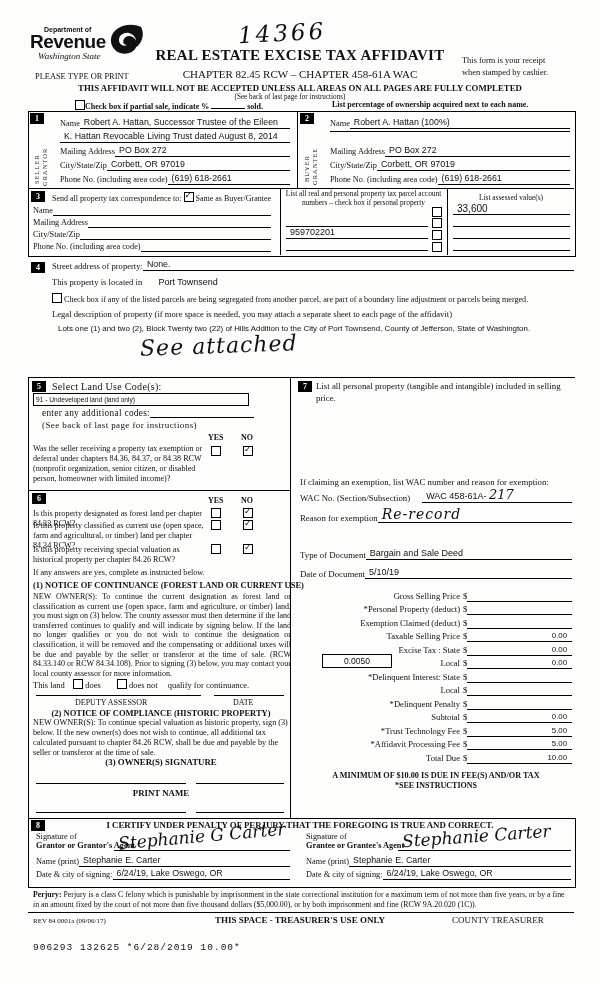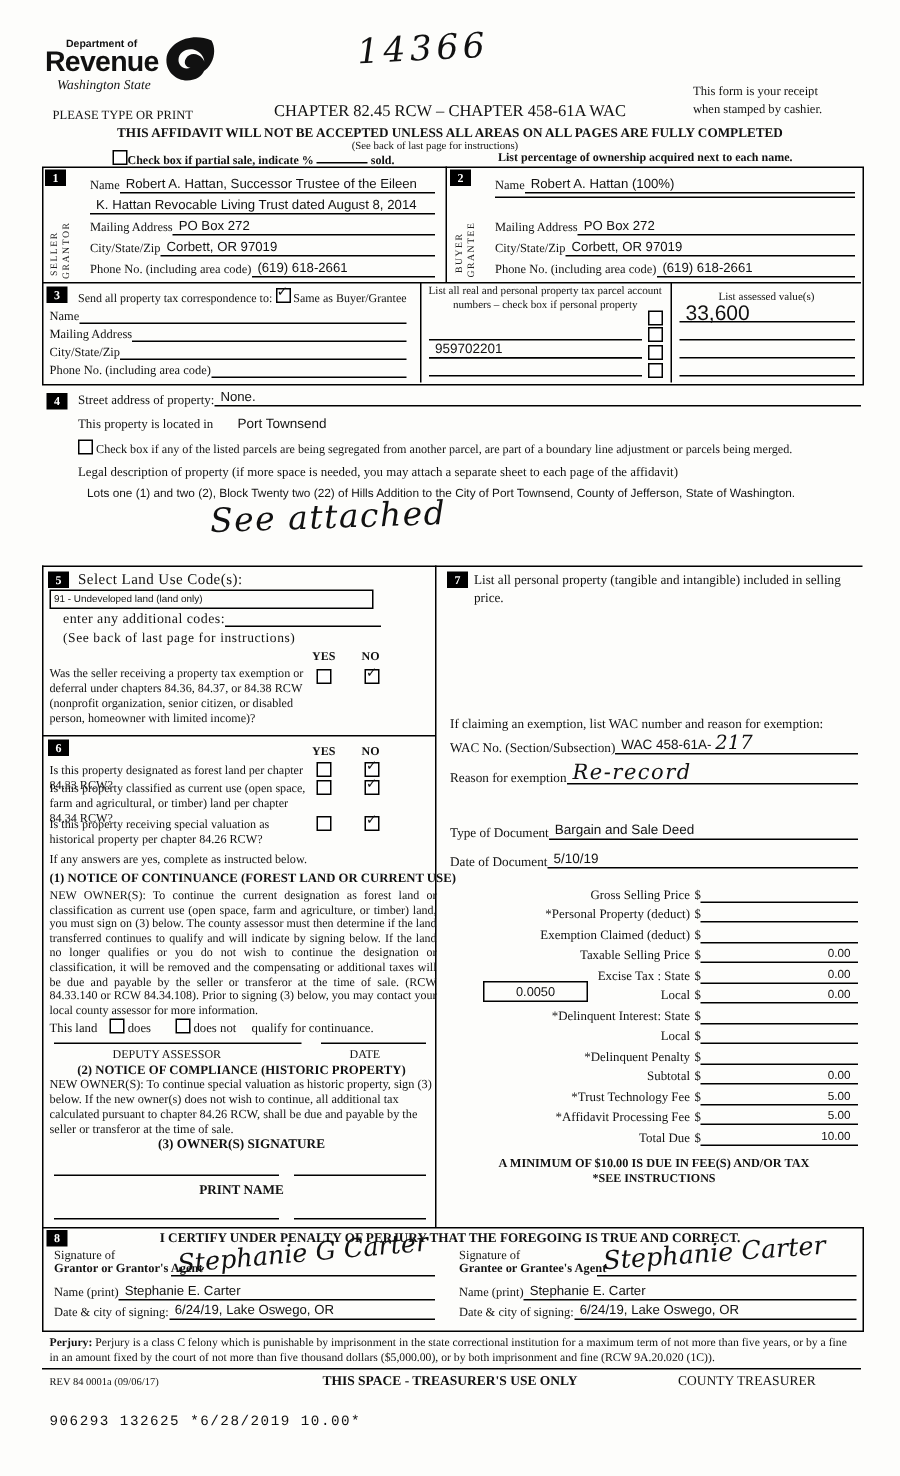--- a/index.html
+++ b/index.html
@@ -44,20 +44,21 @@
     </div>
     <span style="margin-left:2px;margin-top:-2px;">
       <svg width="36" height="33" viewBox="0 0 36 33">
         <path fill="#111" d="M33 3 C20 -3 4 4 3 15 C2 25 12 32 21 29 C28 27 31 20 27 15 C24 11 18 11 16 15 C14 18 16 21 19 21 C15 23 11 20 11 16 C11 11 16 8 21 9 C28 11 30 18 27 24 C34 20 37 10 33 3 Z"></path>
       </svg>
     </span>
   </div>
 
   <div class="abs hand" style="left:238px;top:20px;font-size:23px;letter-spacing:3px;transform:rotate(-3deg);">14366</div>
 
+  <div class="abs ser b ctr" style="left:90px;top:47px;width:420px;font-size:15px;letter-spacing:0.3px;">REAL ESTATE EXCISE TAX AFFIDAVIT</div>
   <div class="abs ser" style="left:35px;top:72px;font-size:8.4px;">PLEASE TYPE OR PRINT</div>
   <div class="abs ser ctr" style="left:90px;top:68px;width:420px;font-size:11px;">CHAPTER 82.45 RCW – CHAPTER 458-61A WAC</div>
   <div class="abs ser" style="left:462px;top:55px;width:115px;font-size:8.4px;line-height:1.4;">
     <span>This form is your receipt</span><br>
     <span>when stamped by cashier.</span>
   </div>
   <div class="abs ser b ctr" style="left:0;top:83px;width:600px;font-size:8.8px;">THIS AFFIDAVIT WILL NOT BE ACCEPTED UNLESS ALL AREAS ON ALL PAGES ARE FULLY COMPLETED</div>
   <div class="abs ser ctr" style="left:150px;top:92.5px;width:280px;font-size:7.2px;">(See back of last page for instructions)</div>
 
   <div class="abs" style="left:75px;top:100px;font-size:8px;">
@@ -149,21 +150,21 @@
   <div class="cb" style="left:432px;top:207px;"></div>
   <div class="line" style="left:286px;top:226px;width:142px;"></div>
   <div class="cb" style="left:432px;top:218px;"></div>
   <div class="line" style="left:286px;top:238px;width:142px;"></div>
   <div class="cb" style="left:432px;top:230px;"></div>
   <div class="line" style="left:286px;top:250px;width:142px;"></div>
   <div class="cb" style="left:432px;top:242px;"></div>
 
   <div class="abs ser ctr" style="left:450px;top:193px;width:122px;font-size:7.4px;">List assessed value(s)</div>
   <div class="fline" style="left:453px;top:203px;width:117px;">
-    <span class="val" style="font-size:14px;">33,600</span>
+    <span class="val" style="font-size:10px;">33,600</span>
   </div>
   <div class="line" style="left:453px;top:226px;width:117px;"></div>
   <div class="line" style="left:453px;top:238px;width:117px;"></div>
   <div class="line" style="left:453px;top:250px;width:117px;"></div>
 
   <div class="numbox" style="left:31px;top:262px;">4</div>
   <div class="fline" style="left:52px;top:259px;width:522px;">
     <span class="lab" style="font-size:8.6px;">Street address of property:</span>
     <span class="val">None.</span>
   </div>
@@ -233,21 +234,21 @@
   <div class="line" style="left:36px;top:783px;width:150px;"></div>
   <div class="line" style="left:196px;top:783px;width:88px;"></div>
   <div class="abs ser b ctr" style="left:33px;top:788px;width:256px;font-size:8.8px;">PRINT NAME</div>
   <div class="line" style="left:36px;top:812px;width:150px;"></div>
   <div class="line" style="left:196px;top:812px;width:88px;"></div>
 
   <div class="numbox" style="left:298px;top:381px;">7</div>
   <div class="abs ser" style="left:300px;top:477px;font-size:8.8px;">If claiming an exemption, list WAC number and reason for exemption:</div>
 
   <div class="abs ser" style="left:316px;top:381px;width:250px;font-size:8.8px;line-height:1.35;">List all  personal property (tangible and intangible) included in selling price.</div>
-  <div class="fline" style="left:300px;top:489px;width:272px;height:14px;">
+  <div class="fline" style="left:300px;top:489px;width:272px;height:14px;gap:12px;">
     <span class="lab" style="font-size:8.8px;">WAC No. (Section/Subsection)</span>
     <span class="val" style="font-size:9px;"><span>WAC 458-61A-</span> <span class="hand" style="font-size:13px;">217</span></span>
   </div>
   <div class="fline" style="left:300px;top:506px;width:272px;height:17px;">
     <span class="lab" style="font-size:8.8px;">Reason for exemption</span>
     <span class="val"><span class="hand" style="font-size:14px;letter-spacing:1px;">Re-record</span></span>
   </div>
 
   <div class="fline" style="left:300px;top:548px;width:272px;">
     <span class="lab" style="font-size:8.8px;">Type of Document</span>

